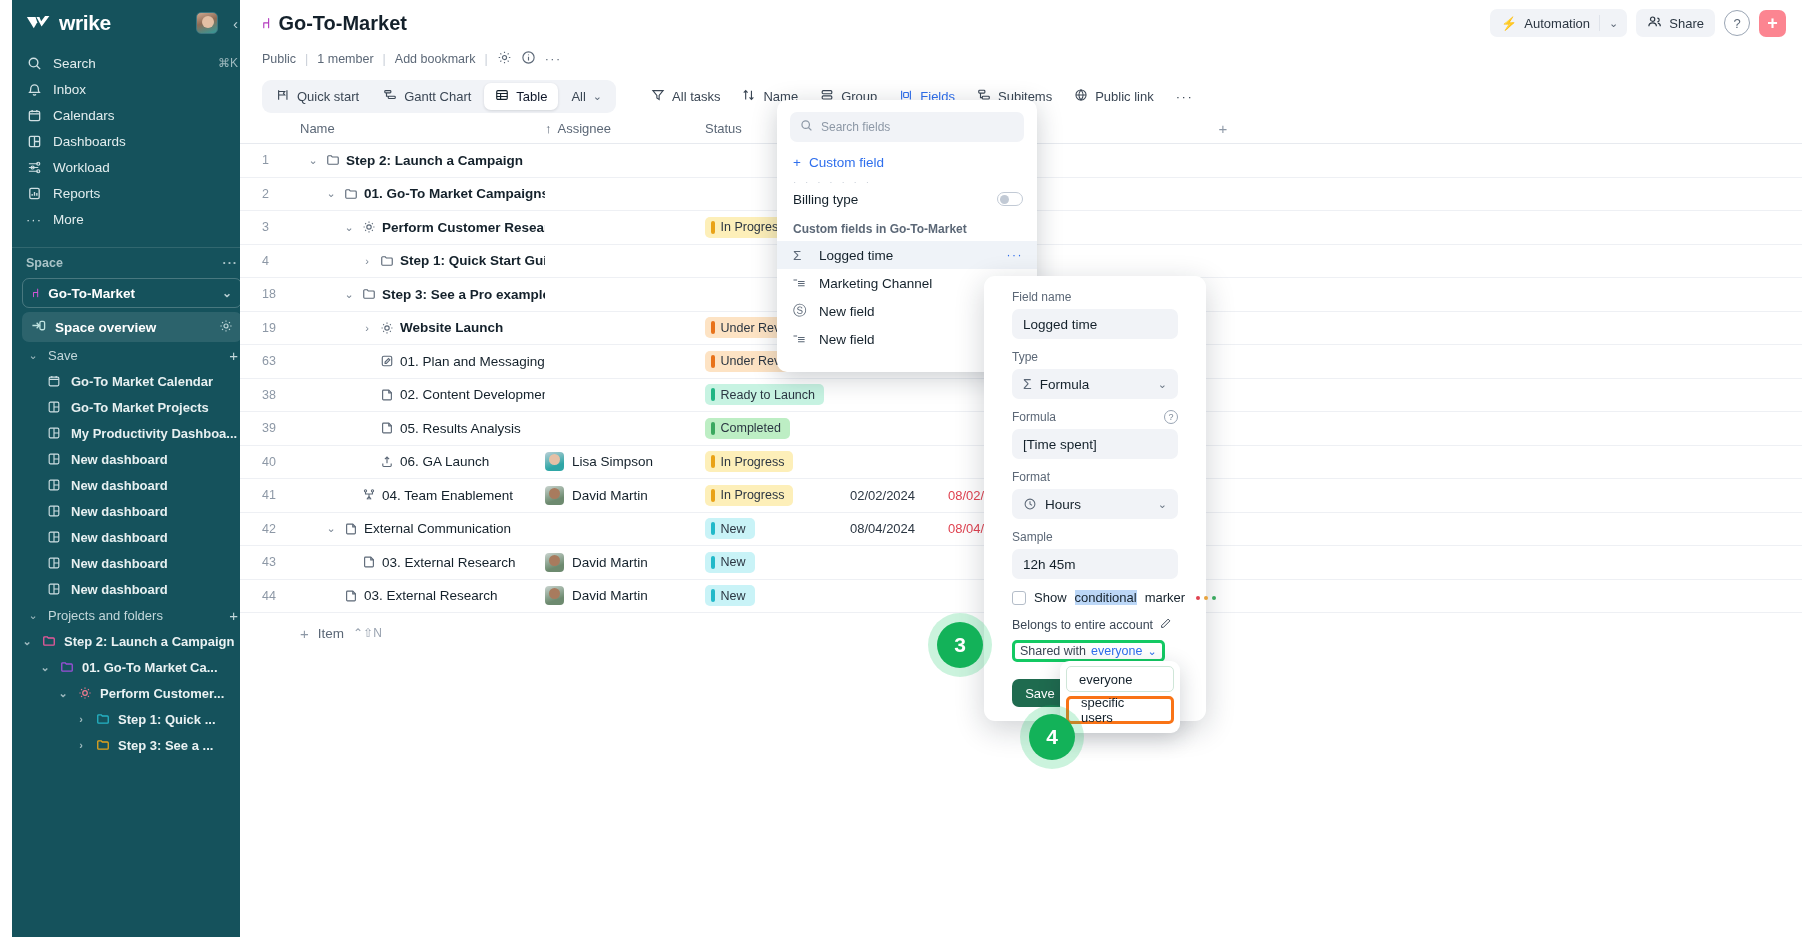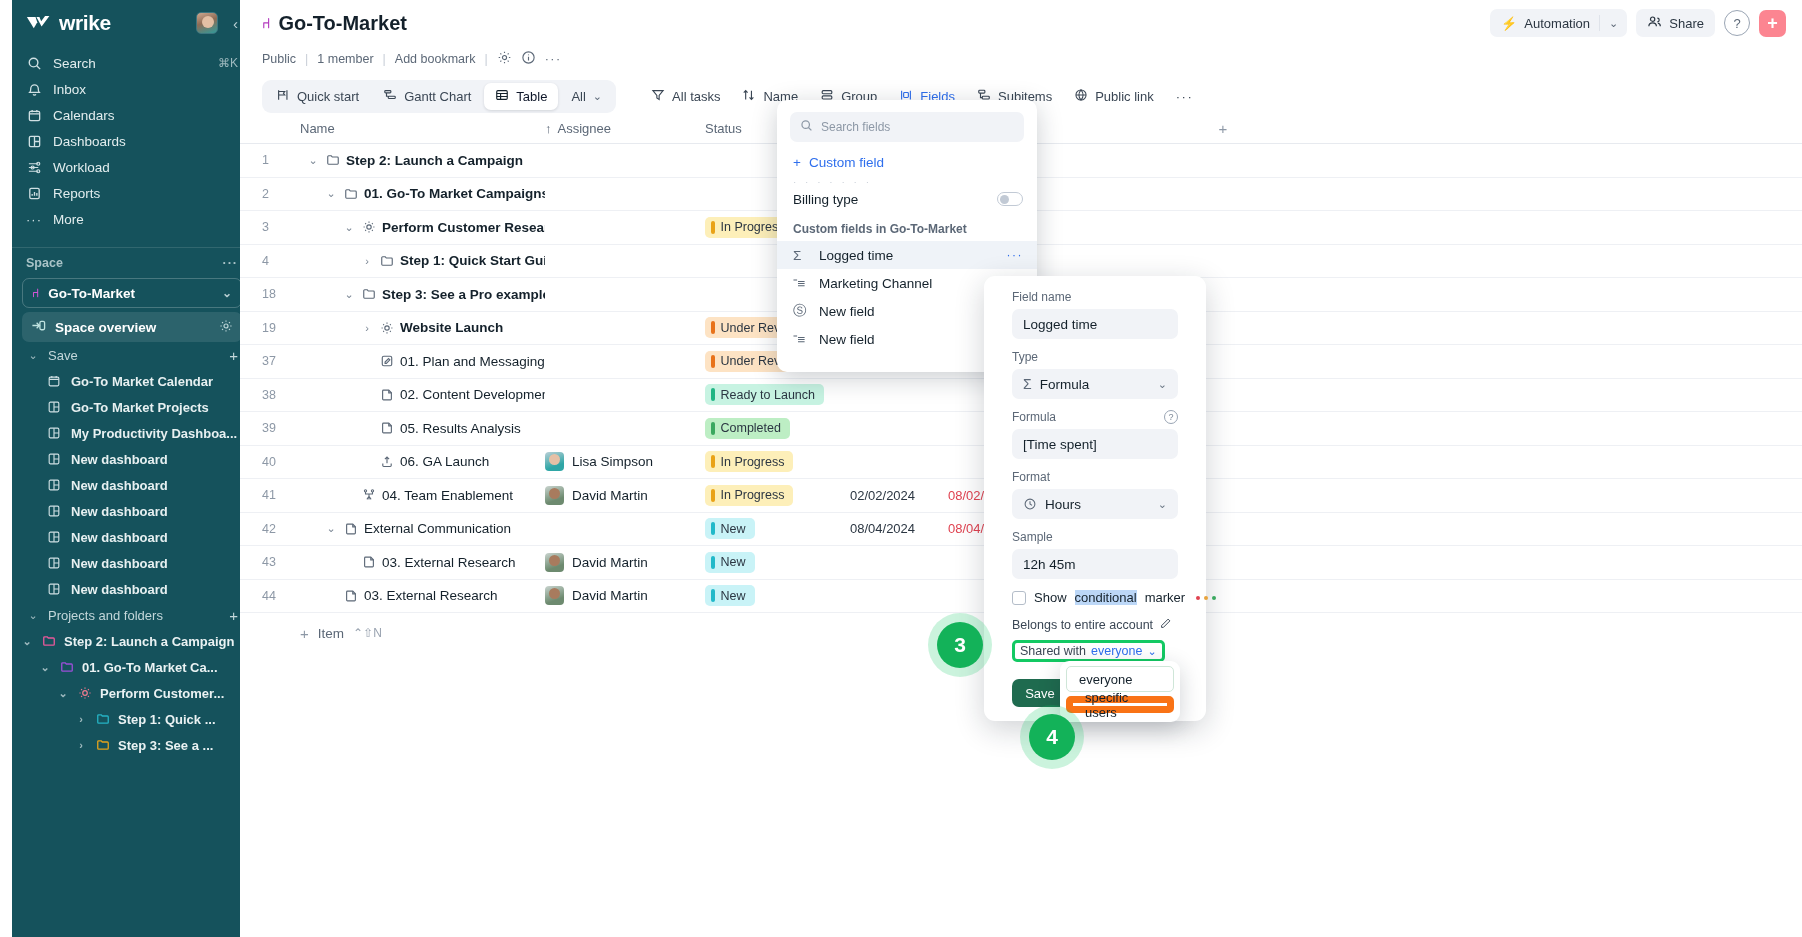--- a/index.html
+++ b/index.html
@@ -194,21 +194,21 @@
   .btn-save { margin-top: 17px; width:56px; height:28px; border-radius:7px; background:#1f6b4f;
     color:#fff; font-size:13px; display:flex; align-items:center; justify-content:center; cursor:pointer; }
 
   
   .pop-shared {
     position:absolute; left: 1060px; top: 661px; width: 120px;
     background:#fff; border-radius:9px; box-shadow: 0 6px 22px rgba(20,30,45,.20); z-index: 50;
     padding: 5px 0;
   }
   .sh-opt { height:26px; display:flex; align-items:center; padding: 0 12px; font-size:13px; color:#14212b; cursor:pointer; }
-  .sh-opt.ring { border:7px solid #f97316; border-radius:5px; margin: 4px 6px; height:17px; }
+  .sh-opt.ring { border:3px solid #f97316; border-radius:5px; margin: 4px 6px; height:28px; }
   .sh-opt.outline { border:1.5px solid #cfe6d8; border-radius:5px; margin: 0 6px; height:26px; }
 
   
   .bub {
     position:absolute; border-radius:50%; display:flex; align-items:center; justify-content:center;
     color:#fff; font-size:21px; font-weight:700; background:#13b259; z-index:60;
     box-shadow: 0 0 0 9px rgba(19,201,99,.22);
   }
 </style>
 </head>
@@ -705,21 +705,21 @@
           </span>
           <span class="nm bold">Website Launch</span>
         </div>
         <div class="rassignee"></div>
         <div class="rstatus"><span class="badge" style="background:#fde3c4;color:#2b3642"><i class="bar" style="background:#e8721a"></i>Under Review</span></div>
         <div class="rdate"></div>
         <div class="rdate2"></div>
         <div class="rtag"></div>
       </div>
       <div class="trow">
-        <div class="rnum">37</div>
+        <div class="rnum">63</div>
         <div class="rname">
           <span class="ind" style="width:54px"></span>
           <span class="twist"></span>
           <span style="display:flex">
             <svg width="14" height="14" viewBox="0 0 16 16" fill="none" stroke="#5c6877" stroke-width="1.3">
               <rect x="2.6" y="2.6" width="10.8" height="10.8" rx="1.8"></rect>
               <path d="M9.8 5.2l1.5 1.5-4 4H5.8V9.2z"></path>
             </svg>
           </span>
           <span class="nm">01. Plan and Messaging Str</span>

